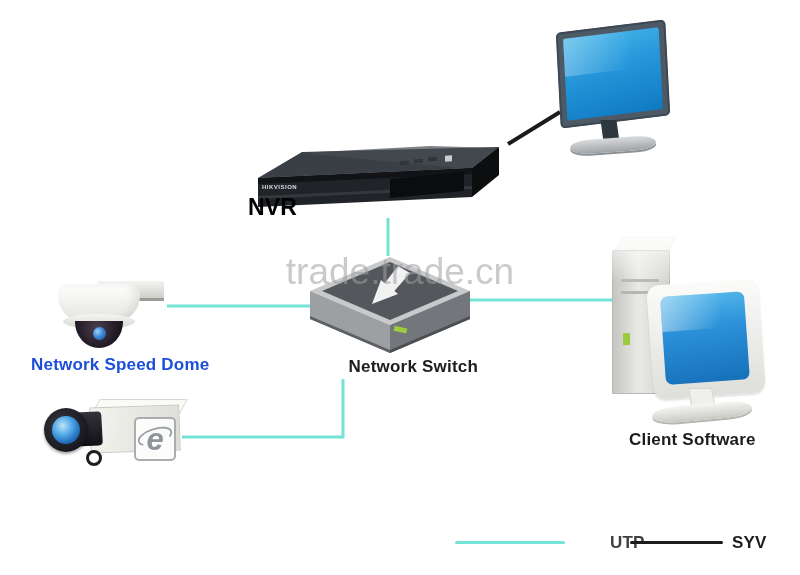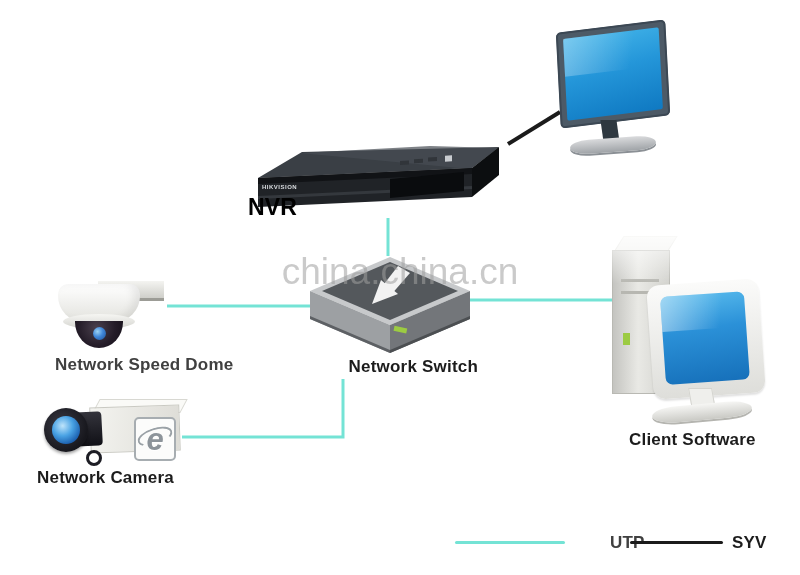--- a/index.html
+++ b/index.html
@@ -156,21 +156,21 @@
 <div id="stage">
 
   <svg id="conn-svg" width="800" height="575">
       <polyline points="508,144 560,112" fill="none" stroke="#1b1b1b" stroke-width="4"></polyline>
       <polyline points="388,218 388,256" fill="none" stroke="#74e3d5" stroke-width="3"></polyline>
       <polyline points="167,306 312,306" fill="none" stroke="#74e3d5" stroke-width="3"></polyline>
       <polyline points="468,300 612,300" fill="none" stroke="#74e3d5" stroke-width="3"></polyline>
       <polyline points="182,437 343,437 343,379" fill="none" stroke="#74e3d5" stroke-width="3"></polyline>
     </svg>
 
-  <div class="watermark">china.china.cn</div>
+  <div class="watermark">trade.trade.cn</div>
 
   <svg id="device-svg" width="800" height="575">
 
     <g>
       <polygon points="258,178 472,168 499,147 302,152" fill="#3a3f45"></polygon>
       <polygon points="300,153 470,169 499,148 430,146" fill="#474d54" opacity="0.7"></polygon>
       <polygon points="258,178 472,168 472,197 258,207" fill="#202327"></polygon>
       <polygon points="258,178 472,168 472,174 258,184" fill="#111316"></polygon>
       <polygon points="472,168 499,147 499,175 472,197" fill="#0c0e10"></polygon>
       <polygon points="258,196 472,186 472,189 258,199" fill="#34383d"></polygon>
@@ -240,22 +240,21 @@
         <div class="pc-mon-gloss"></div>
       </div>
     </div>
     <div class="pc-neck"></div>
     <div class="pc-base"></div>
     <div class="pc-fade"></div>
   </div>
 
   <div class="label" style="left: 248px; top: 194px; font-size: 23px; color: #000000;">NVR</div>
   <div class="label" style="left: 318px; top: 357px; width: 160px; text-align: right; color: rgb(28, 28, 28);">Network Switch</div>
-  <div class="label" style="left: 31px; top: 355px; color: #404040; margin-left: 24px;">Network Speed Dome</div>
-  <div class="label" style="left: 37px; top: 468px; color: rgb(28, 28, 28);">Network Camera</div>
+  <div class="label" style="left: 31px; top: 355px; color: #1d4ed8;">Network Speed Dome</div>
   <div class="label" style="left: 629px; top: 397px; color: rgb(28, 28, 28); margin-top: 33px;">Client Software</div>
 
   <div class="legend-line" id="legend-utp-line" style="left: 455px; top: 541px; width: 110px; background: rgb(116, 227, 213);"></div>
   <div class="label" style="left: 610px; top: 533px; color: #404040;">UTP</div>
   <div class="legend-line" id="legend-syv-line" style="left: 630px; top: 541px; width: 93px; background: rgb(27, 27, 27);"></div>
   <div class="label" style="left: 732px; top: 533px; color: rgb(28, 28, 28);">SYV</div>
 
 </div>
 
 </body></html>

